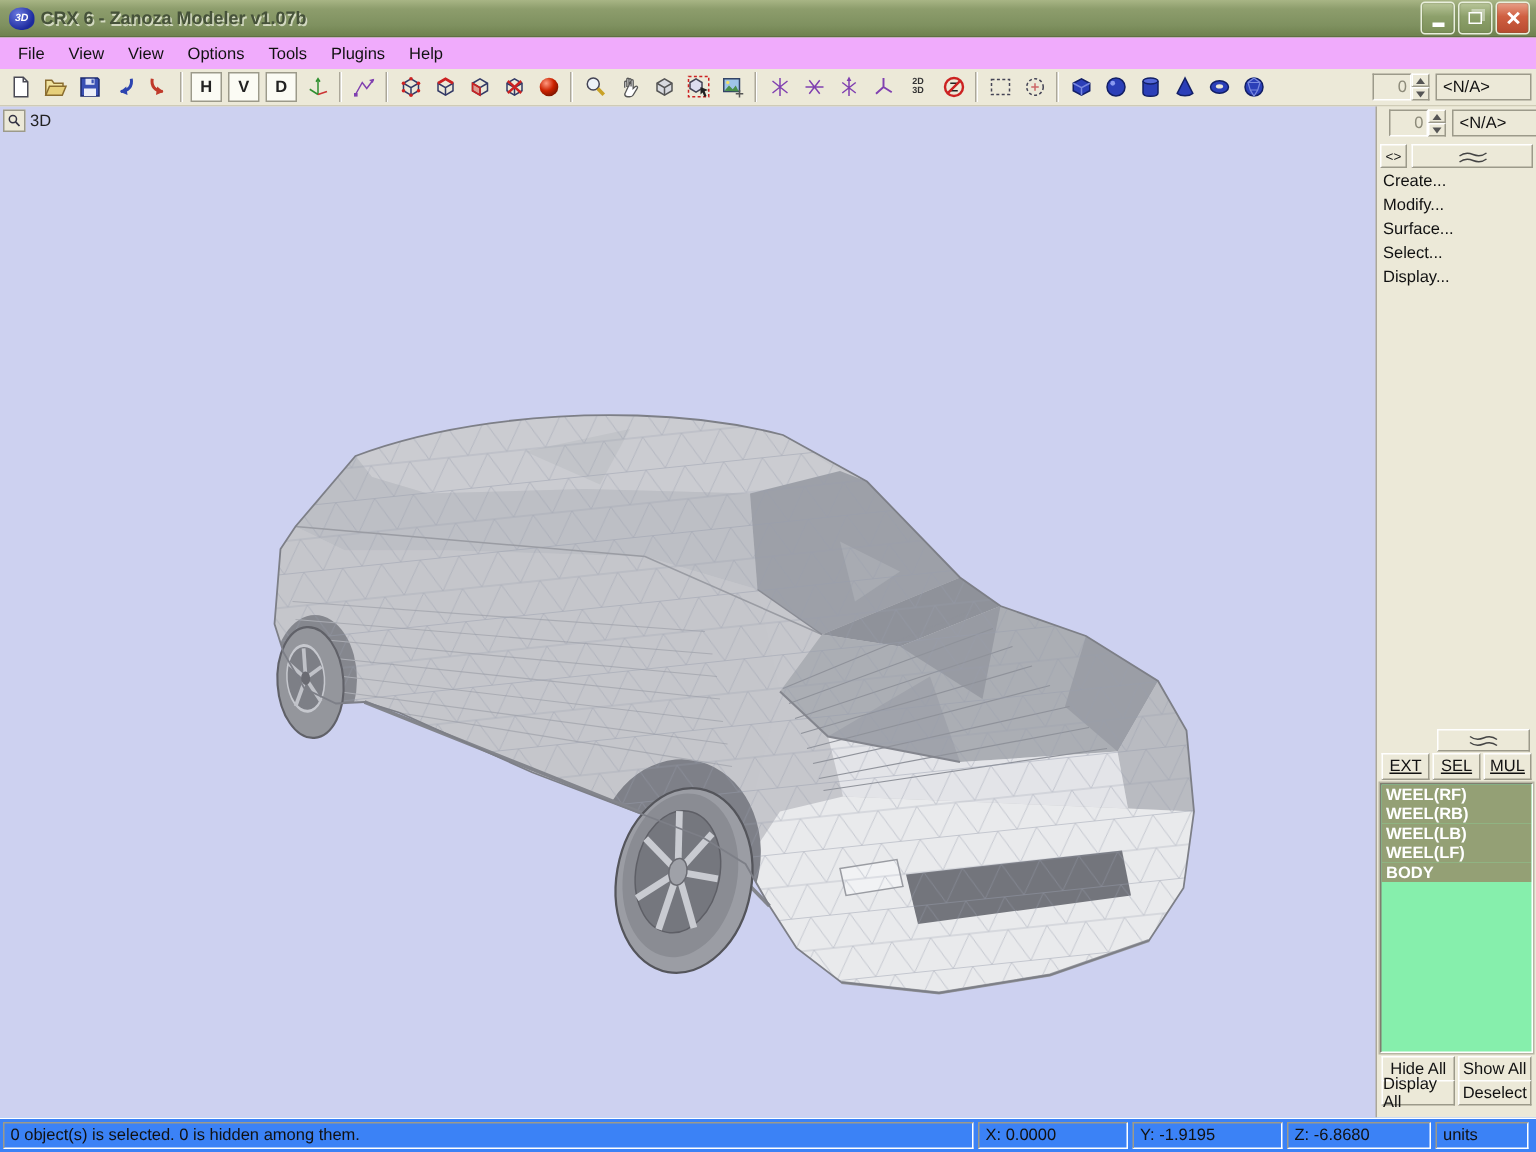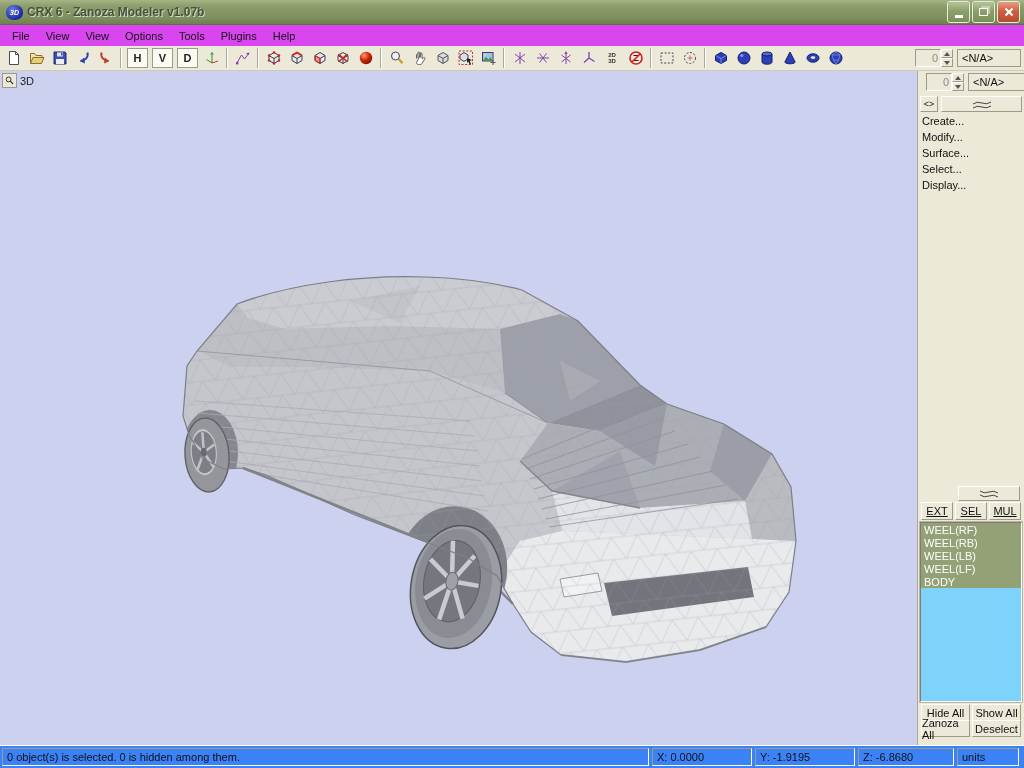--- a/index.html
+++ b/index.html
@@ -22,21 +22,21 @@
     background:linear-gradient(180deg,#b9c69a,#8da06b 45%,#7c9059);box-shadow:inset 0 0 1px #59673e;position:relative;}
   .winbtn.close{background:linear-gradient(180deg,#e8a088,#cf5f41 45%,#b84b30);}
   .glyph-min{width:8px;height:3px;background:#fff;margin-top:9px;}
   .glyph-restore{width:7px;height:6px;border:1px solid #fff;box-shadow:2px -2px 0 -0px #ffffff66;background:transparent;}
   .glyph-close{position:relative;width:10px;height:10px;}
   .glyph-close::before,.glyph-close::after{content:"";position:absolute;left:4px;top:0;
     width:2px;height:10px;background:#fff;}
   .glyph-close::before{transform:rotate(45deg);} .glyph-close::after{transform:rotate(-45deg);}
 
   
-  .menubar{position:absolute;top:25px;left:0;right:0;height:21px;background:#d946ef;
+  .menubar{position:absolute;top:25px;left:0;right:0;height:21px;background:#f0abfc;
     display:flex;align-items:center;padding-left:4px;border-bottom:1px solid #d8d4c0;}
   .menu-item{font-size:11px;color:#111;padding:2px 8px;}
 
   
   .toolbar{position:absolute;top:46px;left:0;right:0;height:24px;background:#ece9d8;
     display:flex;align-items:center;padding-left:2px;border-bottom:1px solid #cfcbb6;}
   .tb-groups{display:flex;align-items:center;height:24px;}
   .tb-btn{width:22px;height:21px;display:flex;align-items:center;justify-content:center;flex:0 0 auto;margin:0 0.5px;}
   .tb-btn svg{display:block;}
   .tb-ic{width:16px;height:16px;display:block;}
@@ -73,22 +73,22 @@
   .rp-row2{position:absolute;top:25px;left:2px;right:2px;display:flex;align-items:center;}
   .btn3d{background:#ece9d8;border:1px solid;border-color:#fff #9c9a8a #9c9a8a #fff;
     font-size:11px;color:#111;display:flex;align-items:center;justify-content:center;}
   .rp-expand{width:16px;height:14px;font-size:9px;}
   .rp-chevron{flex:1;height:14px;margin-left:3px;}
   .rp-links{position:absolute;top:42px;left:4px;right:0;}
   .rp-link{font-size:11px;color:#111;height:16px;display:flex;align-items:center;}
   .rp-chev-down{position:absolute;top:415px;left:40px;right:4px;height:13px;}
   .rp-modes{position:absolute;top:431px;left:2px;right:2px;display:flex;}
   .mode-btn{flex:1;height:16px;margin:0 1px;font-size:11px;text-decoration:underline;}
-  .listbox{position:absolute;top:451px;left:2px;right:2px;height:178px;background:#7dd3fc;
-    border:1px solid;border-color:#7f7d6f #fff #fff #7f7d6f;outline:1px solid #b8b5a4;overflow:hidden;}
+  .listbox{position:absolute;top:451px;left:2px;right:2px;height:178px;background:#86efac;
+    border:1px solid;border-color:#7f7d6f #fff #fff #7f7d6f;outline:1px solid #b8b5a4;overflow:hidden;font-weight:bold;}
   .obj-item{height:13px;font-size:11px;color:#fff;background:#94a075;display:flex;
     align-items:center;padding-left:3px;}
   .rp-btnrow{position:absolute;left:2px;right:2px;display:flex;}
   .rp-btnrow .btn3d{flex:1;height:15px;margin:0 1px;font-size:11px;}
   .row-a{top:633px;} .row-b{top:649px;}
 
   
   .statusbar{position:absolute;left:0;right:0;bottom:0;height:20px;background:#3b82f6;
     display:flex;align-items:center;padding:1px 2px;border-top:1px solid #fff;}
   .sb-panel{height:16px;border:1px solid;border-color:#9c9a8a #fff #fff #9c9a8a;
@@ -589,21 +589,21 @@
         <div class="obj-item">WEEL(LB)</div>
         <div class="obj-item">WEEL(LF)</div>
         <div class="obj-item">BODY</div>
       </div>
 
       <div class="rp-btnrow row-a">
         <div class="btn3d">Hide All</div>
         <div class="btn3d">Show All</div>
       </div>
       <div class="rp-btnrow row-b">
-        <div class="btn3d">Zanoza All</div>
+        <div class="btn3d">Display All</div>
         <div class="btn3d">Deselect</div>
       </div>
     </div>
   </div>
 
   <div class="statusbar">
     <div class="sb-panel sb-msg">0 object(s) is selected. 0 is hidden among them.</div>
     <div class="sb-panel sb-x">X: 0.0000</div>
     <div class="sb-panel sb-y">Y: -1.9195</div>
     <div class="sb-panel sb-z">Z: -6.8680</div>

